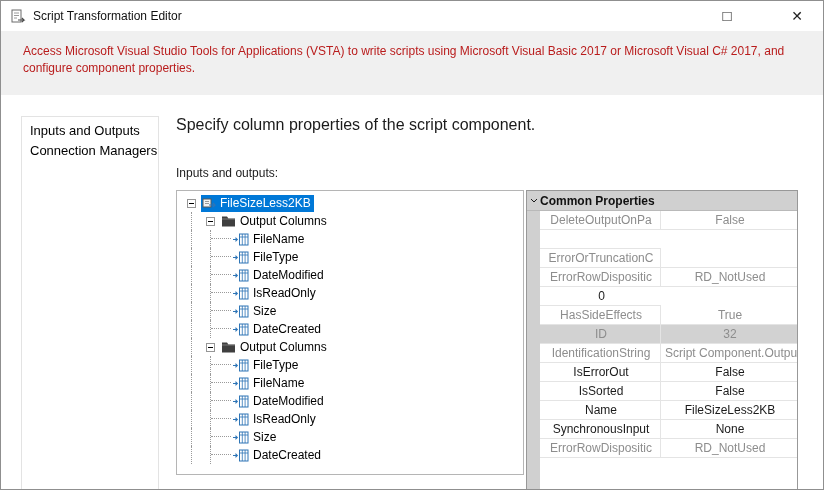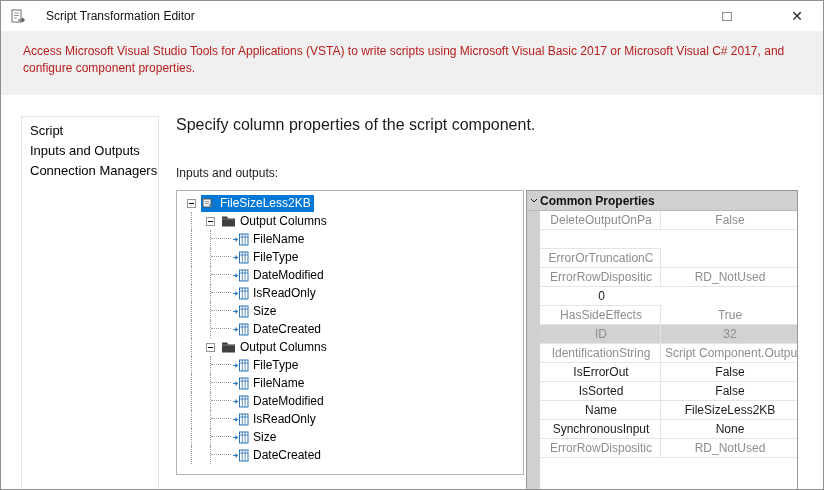--- a/index.html
+++ b/index.html
@@ -7,21 +7,21 @@
   body {
     font-family:"Liberation Sans", sans-serif;
     background:#ffffff;
     border:1px solid #8f8f8f;
     overflow:hidden;
     position:relative;
   }
   
   .titlebar { height:30px; display:flex; align-items:center; background:#ffffff; }
   .app-icon { margin-left:9px; width:16px; height:16px; display:inline-flex; }
-  .title { margin-left:20px; font-size:12px; color:#111111; }
+  .title { margin-left:7px; font-size:12px; color:#111111; }
   .win-buttons { margin-left:auto; display:flex; align-items:center; gap:50px; margin-right:16px; }
   .win-btn { width:20px; text-align:center; font-size:14px; color:#222222; cursor:default; line-height:28px; }
   
   .banner {
     height:64px; background:#f0f0f0;
     padding:12px 30px 0 22px;
     font-size:12px; line-height:17px; color:#b91c1c;
   }
   
   .content { display:flex; height:396px; background:#ffffff; }
@@ -101,21 +101,20 @@
     <span class="win-btn">✕</span>
   </div>
 </div>
 
 <div class="banner">
   <span>Access Microsoft Visual Studio Tools for Applications (VSTA) to write scripts using Microsoft Visual Basic 2017 or Microsoft Visual C# 2017, and configure component properties.</span>
 </div>
 
 <div class="content">
   <div class="nav">
-      <div class="nav-item">Script</div>
       <div class="nav-item active">Inputs and Outputs</div>
       <div class="nav-item">Connection Managers</div>
     </div>
   <div class="main">
     <div class="instruction">Specify column properties of the script component.</div>
     <div class="tree-label">Inputs and outputs:</div>
     <div class="panes">
       <div class="tree">
           <div class="tree-row">
             <span class="expander">

